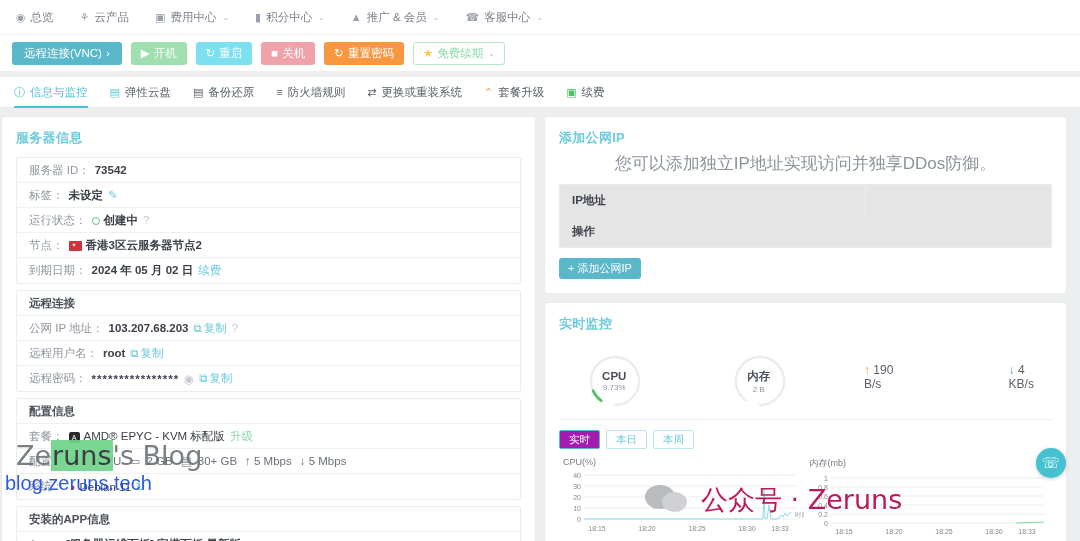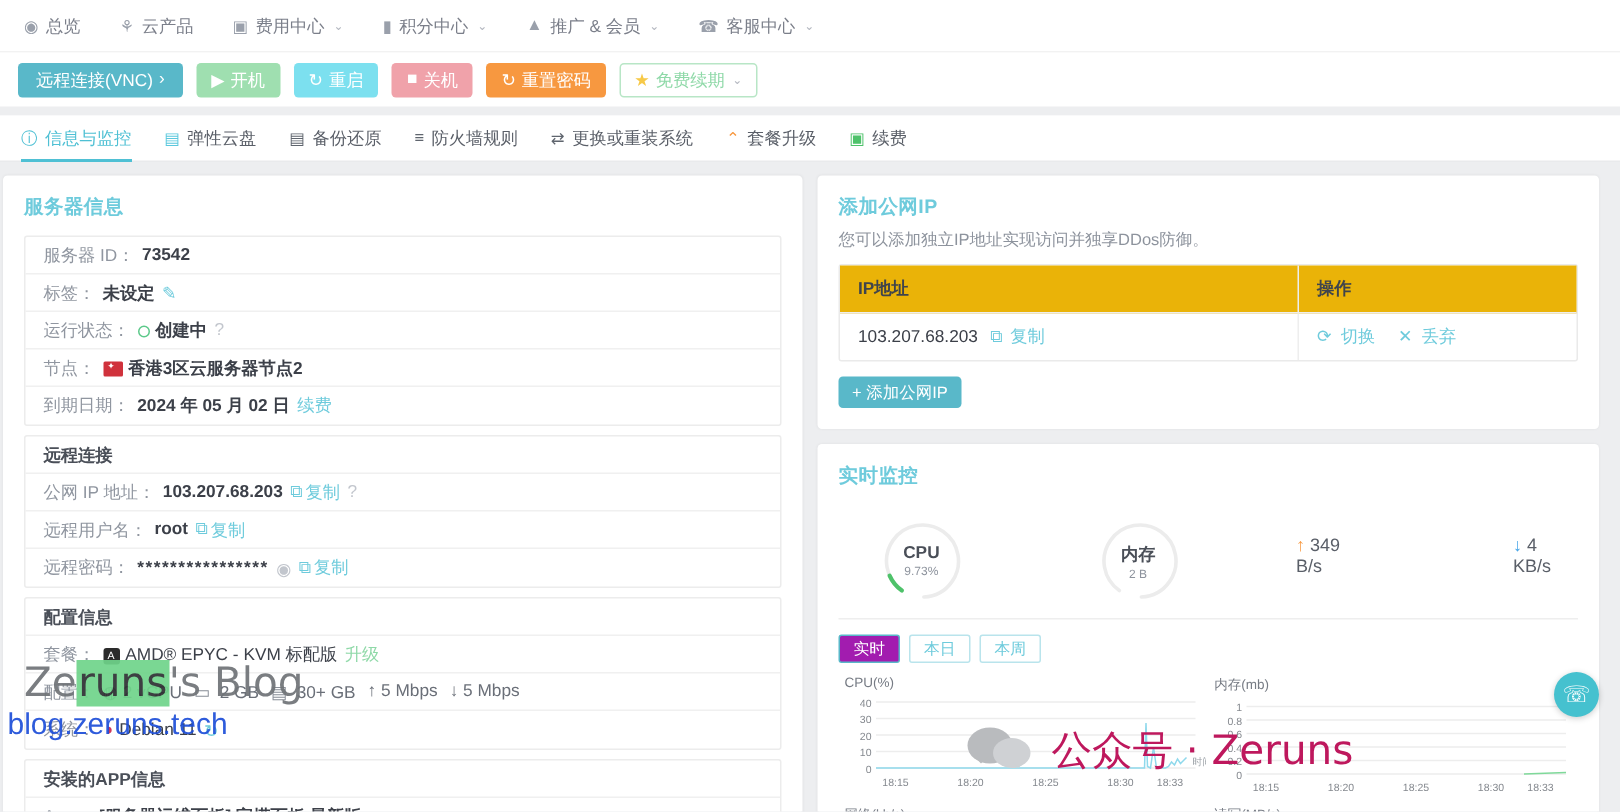--- a/index.html
+++ b/index.html
@@ -83,21 +83,21 @@
 
   .card {
     background: #fff; border-radius: 3px;
     box-shadow: 0 0 2px rgba(0,0,0,.06);
     padding: 12px 14px 14px 14px;
   }
   .card-title {
     color: #6ecbdc; font-size: 13px; font-weight: bold;
     margin-bottom: 10px; letter-spacing: .3px;
   }
-  .card-sub { color: #8d939d; font-size: 11px; margin: -5px 0 9px 0; }
+  .card-sub { color: #8d939d; font-size: 17px; margin: -5px 0 9px 0; text-align: center; }
 
   
   .itable { border: 1px solid #ececec; border-radius: 2px; }
   .irow {
     height: 25px; display: flex; align-items: center;
     padding: 0 12px; border-bottom: 1px solid #f0f0f0;
     font-size: 11.5px;
   }
   .irow:last-child { border-bottom: none; }
   .irow.head { font-weight: bold; color: #4a4f58; }
@@ -122,21 +122,21 @@
     border-radius:2px; color:#fff; font-size:7px; text-align:center;
     line-height:11px; margin-right:4px; position:relative; top:1px; }
   .mini { color:#6a6f78; font-weight:normal; }
   .mini .g { color:#8a8f98; margin:0 3px 0 8px; }
   .up { color:#6a6f78; }
 
   
   .iptable { border:1px solid #eaeaea; border-radius:2px; font-size:11.5px; }
   .iptr { display:flex; border-bottom:1px solid #eeeeee; }
   .iptr:last-child { border-bottom:none; }
-  .iptr.h { font-weight:bold; color:#3f444c; background:#eab308; }
+  .iptr.h { font-weight:bold; color:#3f444c; background:#e5e5e5;flex-direction:column; }
   .ipc1 { width:306px; padding:8px 12px; border-right:1px solid #eeeeee; }
   .ipc2 { flex:1; padding:8px 12px; }
   .btn-addip {
     margin-top:10px; background:#59b8c9; color:#fff; border:none;
     border-radius:3px; height:21px; padding:0 9px; font-size:11px;
     cursor:pointer; font-family:inherit;
   }
 
   
   .gauges { display:flex; align-items:center; padding:14px 0 10px 0; position:relative; height:72px;gap:16px;}
@@ -422,33 +422,20 @@
     <div class="col-right">
 
       <div class="card">
         <div class="card-title">添加公网IP</div>
         <div class="card-sub">您可以添加独立IP地址实现访问并独享DDos防御。</div>
         <div class="iptable">
           <div class="iptr h">
             <div class="ipc1">IP地址</div>
             <div class="ipc2">操作</div>
           </div>
-          <div class="iptr">
-            <div class="ipc1">
-              <span class="val-norm">103.207.68.203</span>
-              <span class="lnk">⧉</span>
-              <span class="lnk" style="margin-left:2px">复制</span>
-            </div>
-            <div class="ipc2">
-              <span class="lnk" style="margin-left:0">⟳</span>
-              <span class="lnk" style="margin-left:3px">切换</span>
-              <span class="lnk" style="margin-left:12px">✕</span>
-              <span class="lnk" style="margin-left:3px">丢弃</span>
-            </div>
-          </div>
         </div>
         <button class="btn-addip">+ 添加公网IP</button>
       </div>
 
       <div class="card" style="padding-bottom:6px">
         <div class="card-title">实时监控</div>
 
         <div class="gauges">
           <div class="gauge" style="margin-left:30px">
             <svg width="52" height="52" viewBox="0 0 52 52">
@@ -466,21 +453,21 @@
               <circle cx="26" cy="26" r="24" fill="none" stroke="#ececec" stroke-width="2.4" stroke-dasharray="135 151" stroke-linecap="round" transform="rotate(125 26 26)"></circle>
             </svg>
             <div class="gauge-txt">
               <div class="gauge-name">内存</div>
               <div class="gauge-val">2 B</div>
             </div>
           </div>
 
           <div class="netstat" style="margin-left:64px;align-self:flex-start;margin-top:6px">
             <span class="arr-up">↑</span>
-            <span>349 B/s</span>
+            <span>190 B/s</span>
           </div>
           <div class="netstat" style="margin-left:80px;align-self:flex-start;margin-top:6px">
             <span class="arr-dn">↓</span>
             <span>4 KB/s</span>
           </div>
         </div>
 
         <div class="rangebar">
           <button class="rbtn on">实时</button>
           <button class="rbtn">本日</button>

